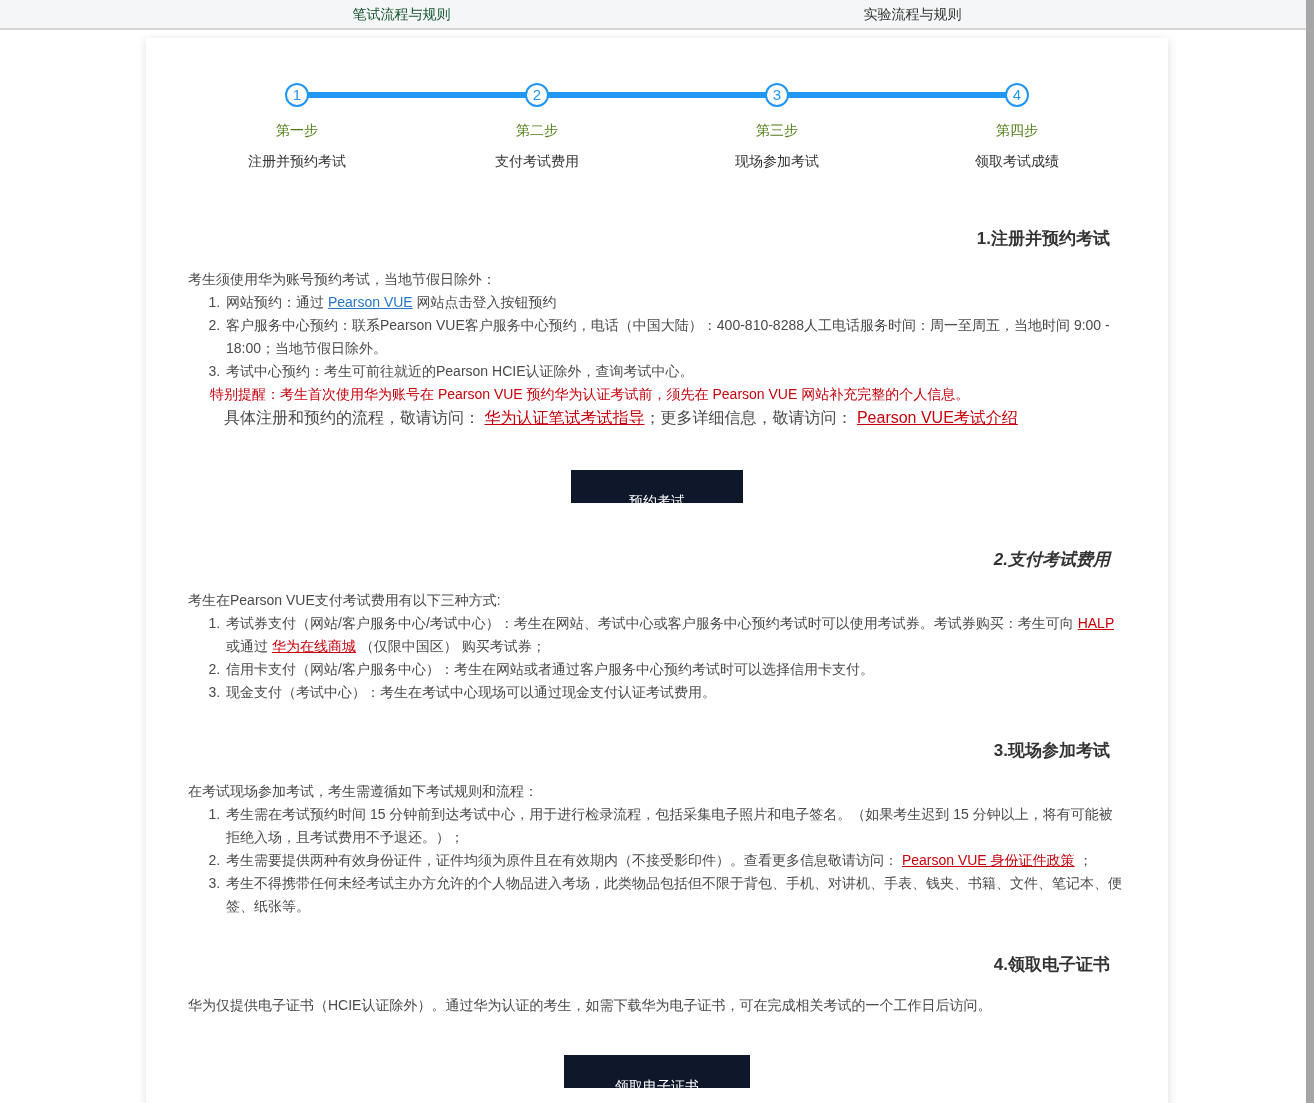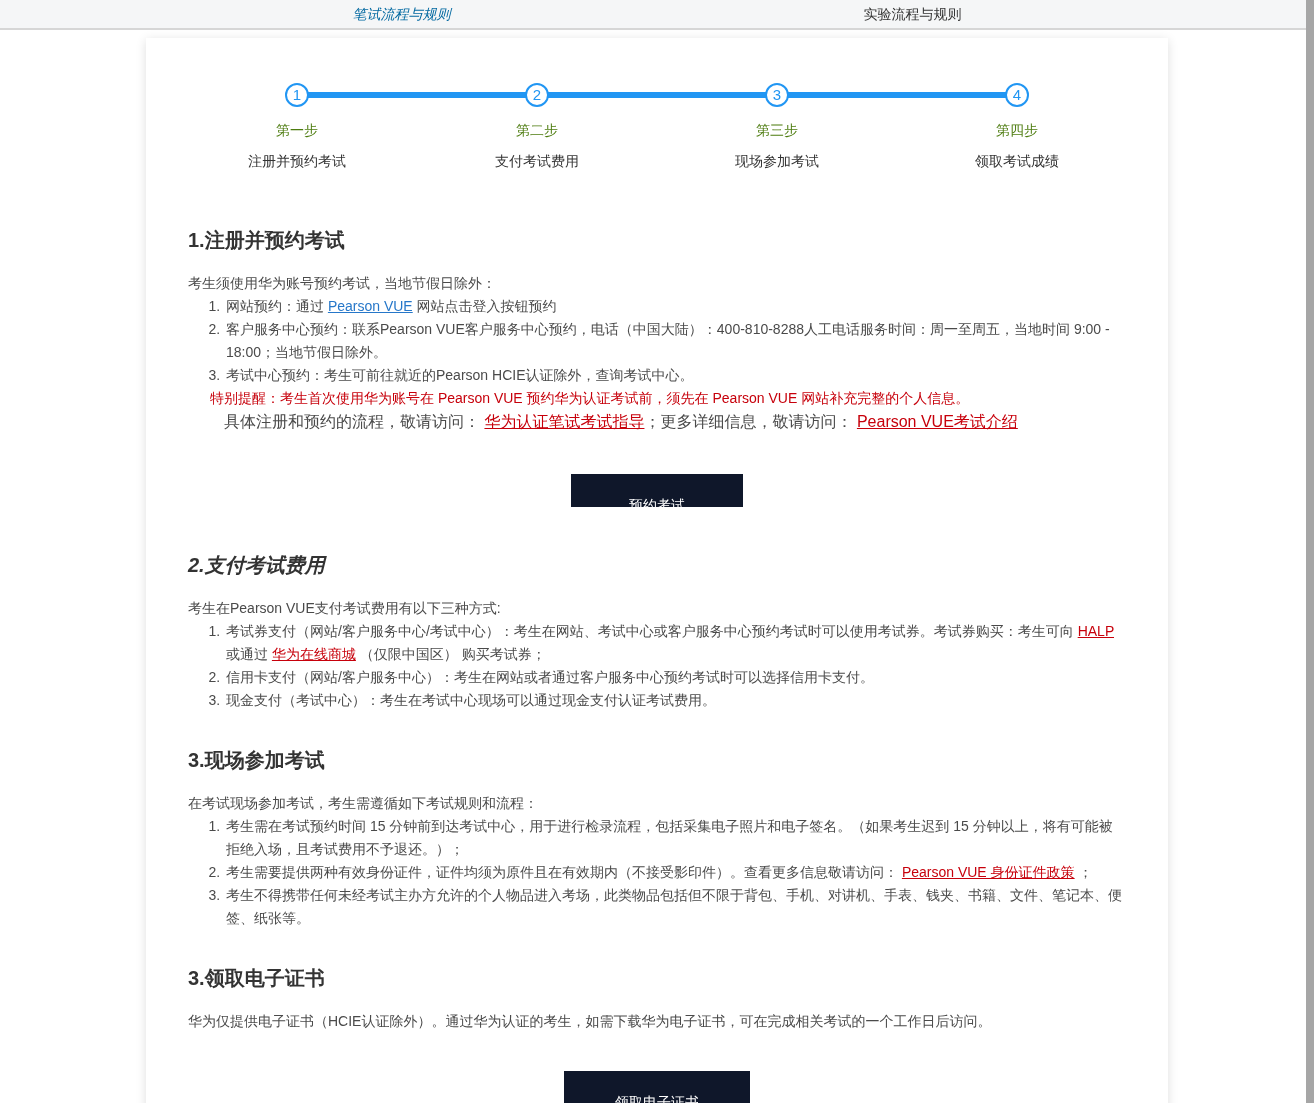--- a/index.html
+++ b/index.html
@@ -25,21 +25,21 @@
     display: flex;
   }
   .tab {
     flex: 1;
     text-align: center;
     line-height: 28px;
     font-size: 14px;
     color: #333;
     cursor: pointer;
   }
-  .tab.active { color: #0369a1; font-style: italic; }
+  .tab.active { color: #14532d; }
 
   
   .scrollbar {
     position: fixed;
     top: 0; right: 0;
     width: 8px;
     height: 100%;
     background: #a6a6a6;
   }
 
@@ -85,24 +85,25 @@
     text-align: center;
     position: relative;
     z-index: 1;
   }
   .step-sub { margin-top: 15px; color: #4d7c0f; font-size: 14px; }
   .step-name { margin-top: 13px; color: #333; font-size: 14px; }
 
   
   .content { padding: 0 42px; }
   .section-title {
-    font-size: 20px;
+    font-size: 17px;
     font-weight: bold;
     color: #333;
-    margin: 0;
+    margin: 16px;
+    text-align: right;
   }
   .mt-first { margin-top: 56px; }
   .mt-sec   { margin-top: 38px; font-style: italic; }
   .sec-intro {
     margin: 18px 0 0 0;
     font-size: 14px;
     line-height: 23px;
   }
   ol.rule-list {
     margin: 0;
@@ -210,21 +211,21 @@
     <h2 class="section-title" style="margin-top:35px;">3.现场参加考试</h2>
     <p class="sec-intro">在考试现场参加考试，考生需遵循如下考试规则和流程：</p>
     <ol class="rule-list">
       <li>考生需在考试预约时间 15 分钟前到达考试中心，用于进行检录流程，包括采集电子照片和电子签名。（如果考生迟到 15 分钟以上，将有可能被拒绝入场，且考试费用不予退还。）；</li>
       <li>
         <span>考生需要提供两种有效身份证件，证件均须为原件且在有效期内（不接受影印件）。查看更多信息敬请访问： </span><a class="red-link">Pearson VUE 身份证件政策</a><span> ；</span>
       </li>
       <li>考生不得携带任何未经考试主办方允许的个人物品进入考场，此类物品包括但不限于背包、手机、对讲机、手表、钱夹、书籍、文件、笔记本、便签、纸张等。</li>
     </ol>
 
-    <h2 class="section-title" style="margin-top:35px;">3.领取电子证书</h2>
+    <h2 class="section-title" style="margin-top:35px;">4.领取电子证书</h2>
     <p class="sec-intro">华为仅提供电子证书（HCIE认证除外）。通过华为认证的考生，如需下载华为电子证书，可在完成相关考试的一个工作日后访问。</p>
     <div class="btn-row">
       <button class="btn btn-cert">领取电子证书</button>
     </div>
 
   </div>
 </div>
 
 <div class="scrollbar"></div>
 

